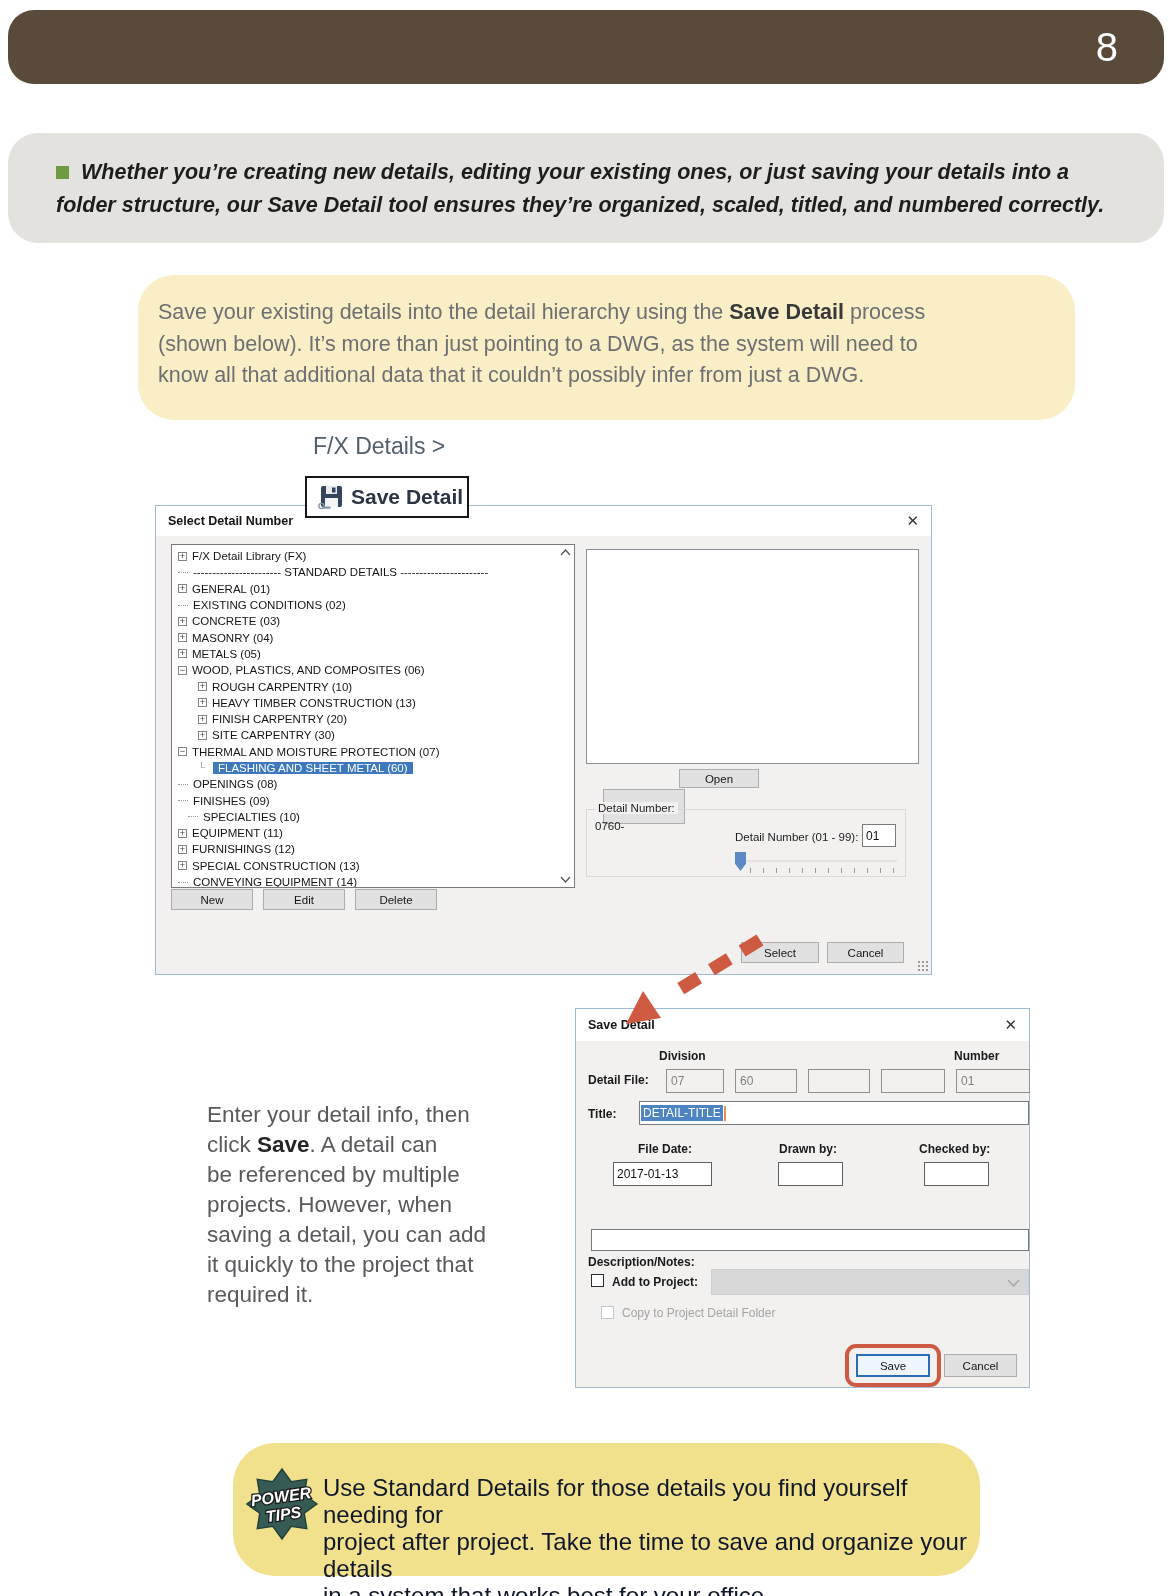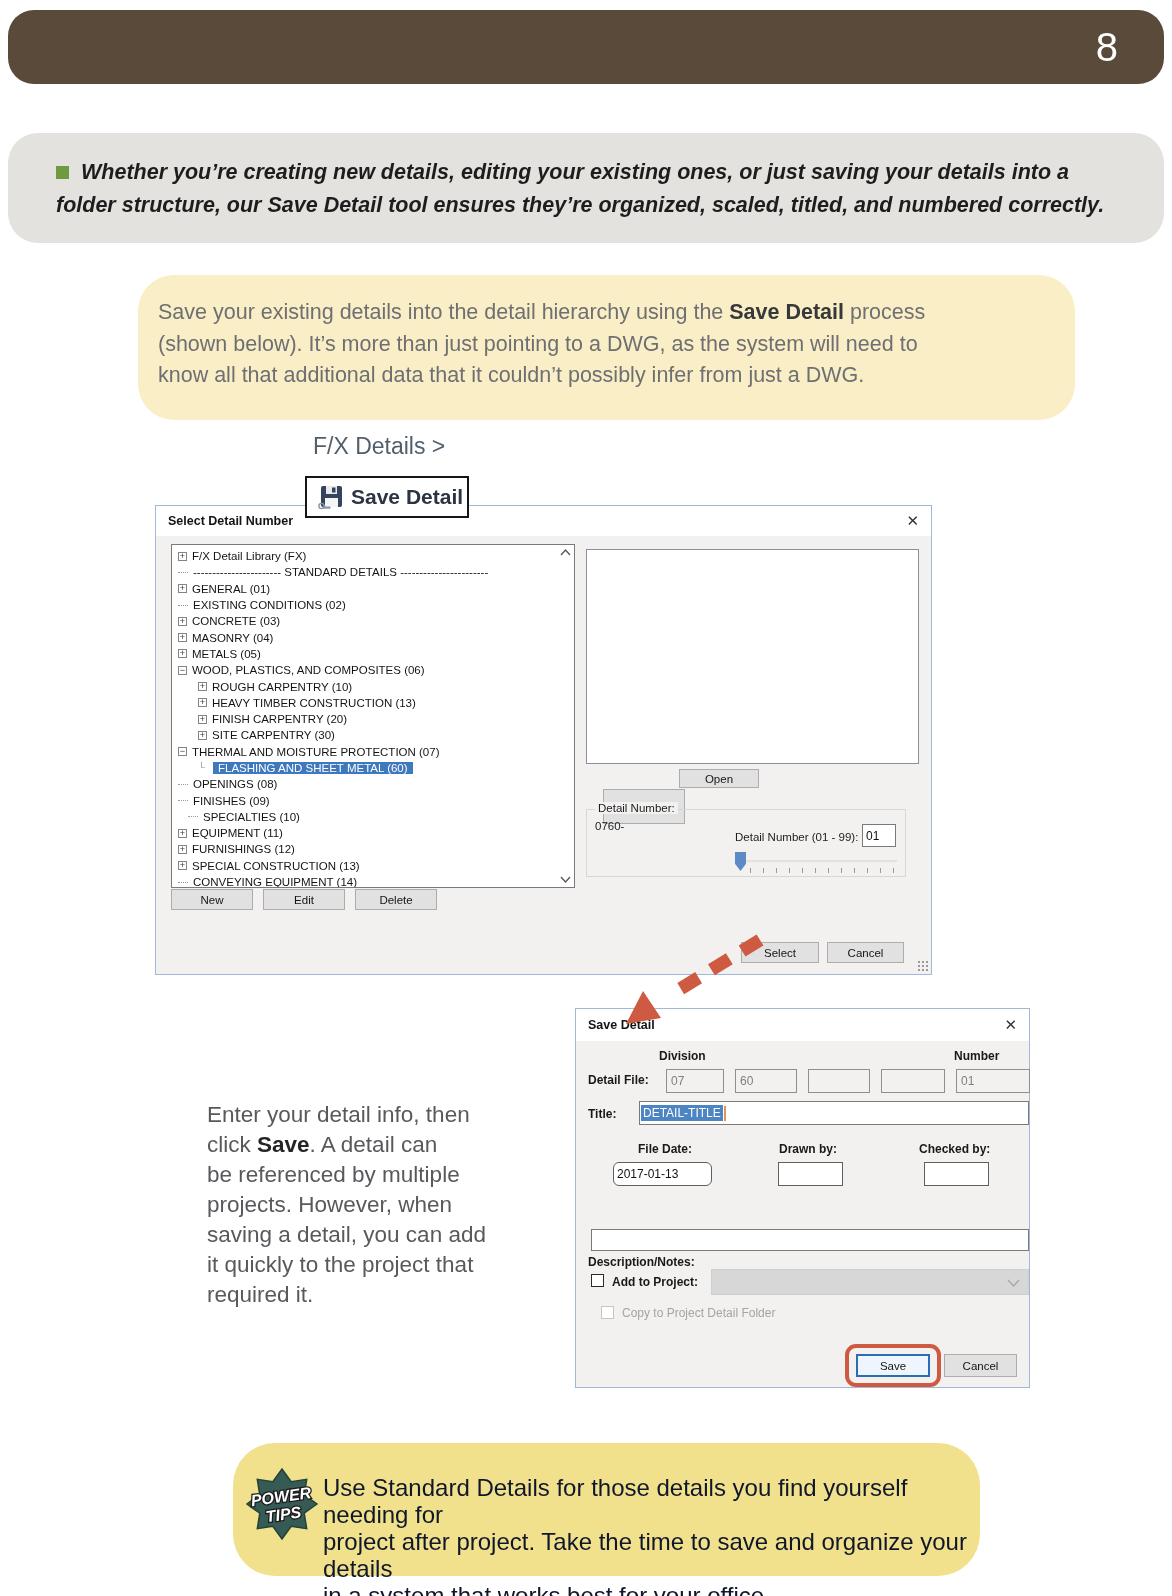--- a/index.html
+++ b/index.html
@@ -94,21 +94,21 @@
           color:#7f7f7f;font-size:12px;display:flex;align-items:center;padding:0 4px;}
   .df-box:nth-child(1){width:58px}.df-box:nth-child(2){width:62px}.df-box:nth-child(3){width:62px}
   .df-box:nth-child(4){width:64px}.df-box:nth-child(5){width:74px}
   .lab-title{left:12px;top:98px;}
   .title-input{left:63px;top:92px;width:390px;height:24px;padding:0 1px;}
   .selspan{background:#4d84c4;color:#fff;padding:1px 2px;font-size:12px;}
   .caret{display:inline-block;width:2px;height:15px;background:#e2954f;margin-left:1px;}
   .lab-filedate{left:62px;top:133px;}
   .lab-drawnby{left:203px;top:133px;}
   .lab-checkedby{left:343px;top:133px;}
-  .in-date{left:37px;top:153px;width:99px;height:24px;border-color:#5f5f5f;border-radius:6px;}
+  .in-date{left:37px;top:153px;width:99px;height:24px;border-color:#5f5f5f;}
   .in-drawn{left:202px;top:153px;width:65px;height:24px;border-color:#5f5f5f;}
   .in-checked{left:348px;top:153px;width:65px;height:24px;border-color:#5f5f5f;}
   .lab-desc{left:12px;top:198px;margin-top:48px;}
   .in-desc{left:15px;top:220px;width:438px;height:22px;}
   .chk{position:absolute;width:13px;height:13px;background:#fff;border:1.5px solid #2b2b2b;box-sizing:border-box;}
   .chk.disabled{border:1px solid #c6c6c6;}
   .chk-add{left:15px;top:265px;}
   .lab-add{left:36px;top:266px;}
   .dropdown{position:absolute;left:135px;top:260px;width:318px;height:26px;background:#d7d7d7;
             border:1px solid #cfcfcf;box-sizing:border-box;}

